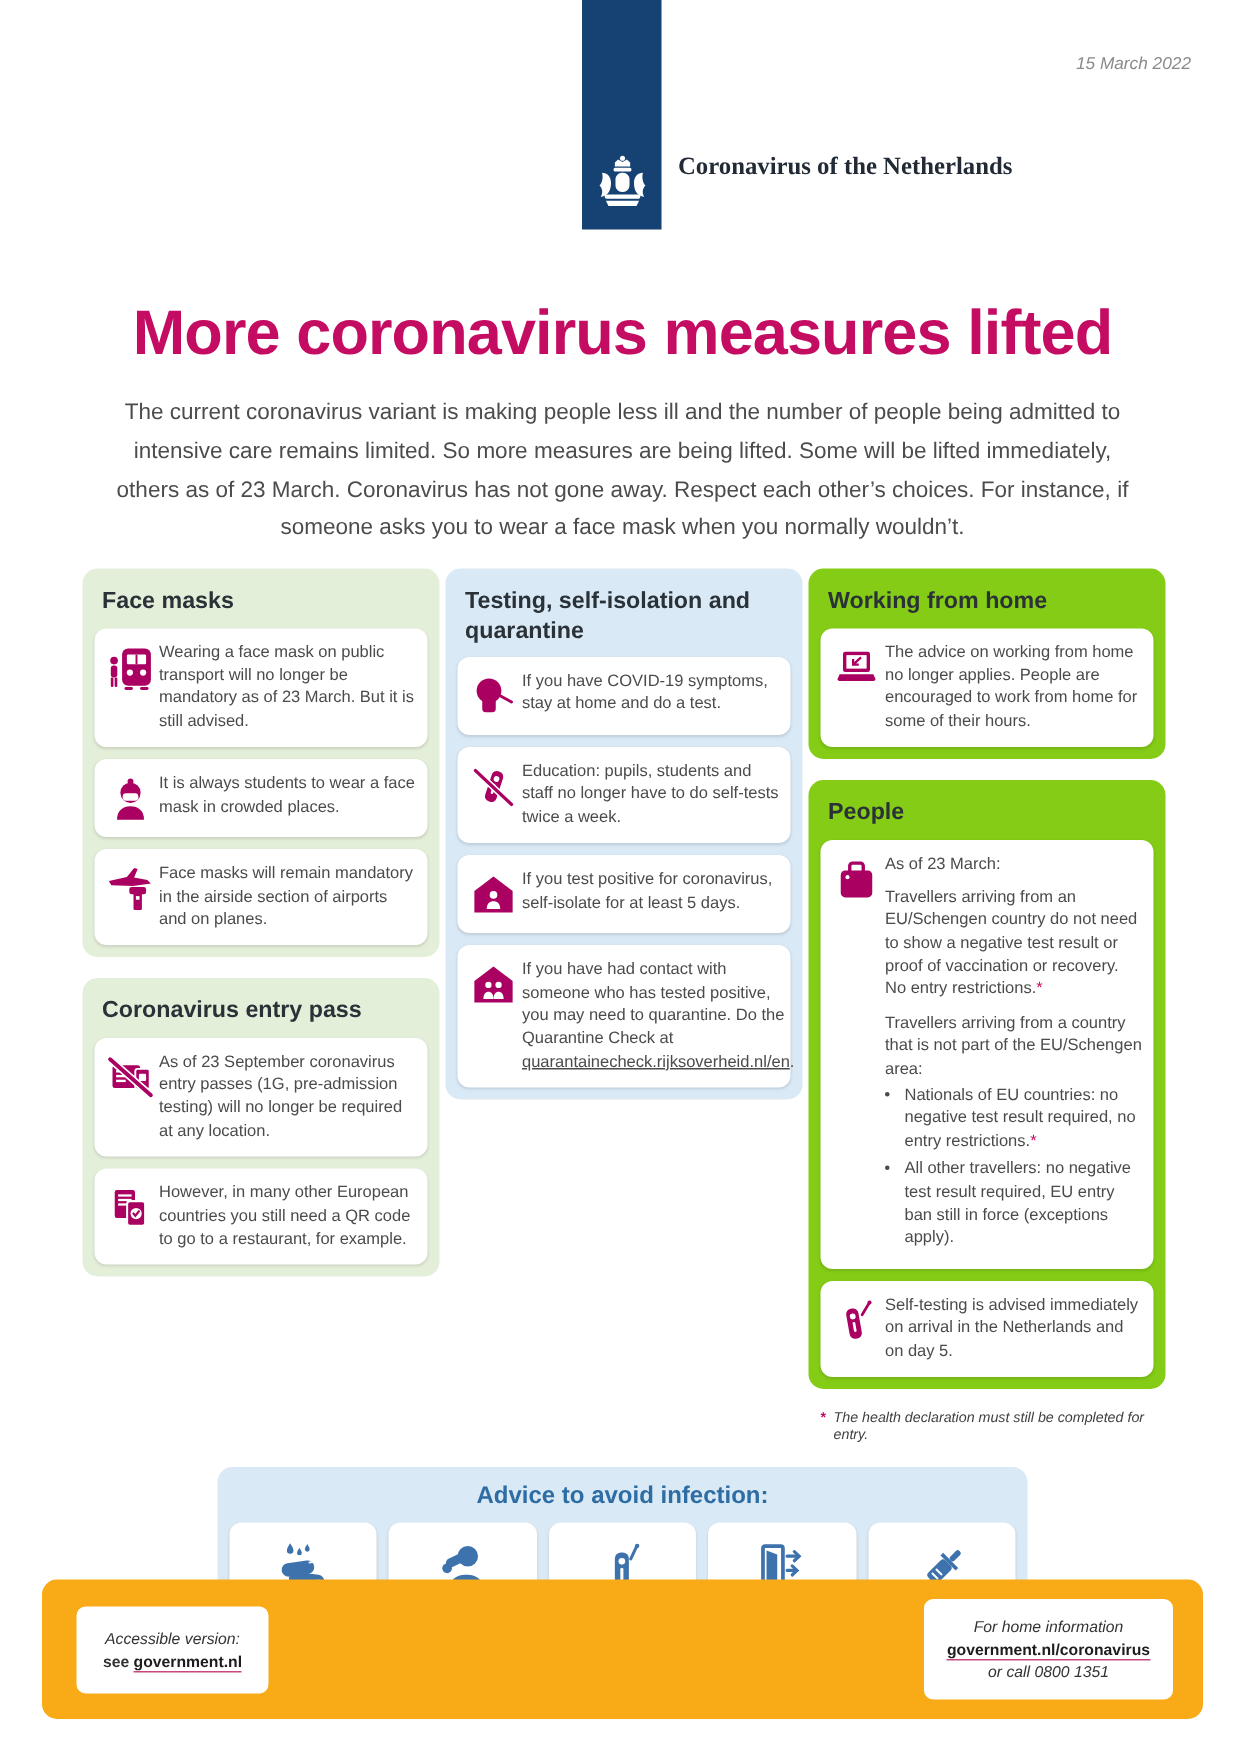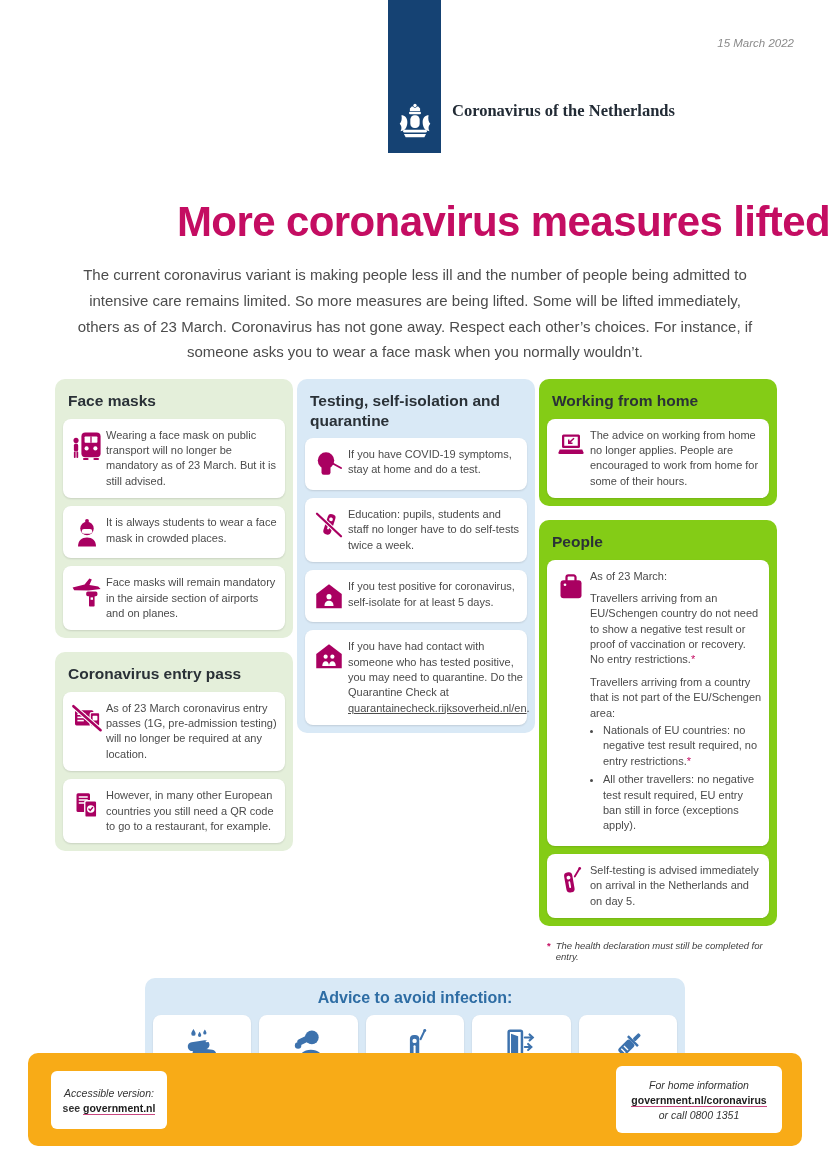--- a/index.html
+++ b/index.html
@@ -8,21 +8,21 @@
           font-family:"Liberation Sans", sans-serif; }
 
   
   .date { position:absolute; top:37px; right:36px; font-size:11.5px; font-style:italic; color:#8a8a8a; }
   .ribbon { position:absolute; left:388px; top:0; width:53px; height:153px; background:#154273;
             display:flex; align-items:flex-end; justify-content:center; padding-bottom:12px; }
   .logo-text { position:absolute; left:452px; top:101px; font-family:"Liberation Serif", serif;
                font-weight:bold; font-size:16.5px; color:#222b35; }
 
   
-  .title { margin:0; padding-top:198px; text-align:right; font-size:42px; font-weight:bold;
+  .title { margin:0; padding-top:198px; text-align:center; font-size:42px; font-weight:bold;
            color:#c40d62; letter-spacing:-0.6px; }
   .intro { width:688px; margin:16px auto 0; text-align:center; font-size:15px; line-height:1.72; color:#4c4c4c; }
 
   
   .columns { display:flex; gap:4px; margin:14px 53px 0 55px; align-items:flex-start; }
   .col { flex:1; min-width:0; }
   .panel { border-radius:10px; padding:8px; margin-bottom:14px; }
   .panel h2 { margin:4px 2px 8px 5px; font-size:15.5px; color:#2a3137; line-height:1.25; font-weight:bold; }
   .panel.green  { background:#e4efda; }
   .panel.blue   { background:#d9e9f6; }
@@ -50,21 +50,21 @@
                  box-shadow:0 1px 2px rgba(0,0,0,.12); }
   .advice-card .icon { color:#3d72ad; height:42px; display:flex; align-items:center; justify-content:center; margin-bottom:6px; }
   .advice-card p { margin:0; font-size:10px; line-height:1.35; color:#4b4b4b; }
 
   
   .footer { position:absolute; left:28px; right:28px; bottom:28px; height:93px; background:#f8ab17; border-radius:10px; }
   .footer-box { position:absolute; background:#fff; border-radius:6px; display:flex; flex-direction:column;
                 justify-content:center; align-items:center; text-align:center; padding:4px; }
   .footer-box p { margin:1.5px 0; font-size:10.5px; color:#333; }
   .footer-box .it { font-style:italic; }
-  .footer-box.left { left:23px; top:18px; width:116px; height:58px; }
+  .footer-box.left { left:23px; top:18px; width:128px; height:58px; }
   .footer-box.right { right:20px; top:13px; width:166px; height:67px; }
   .flink { font-weight:bold; color:#1d1d1d; text-decoration:none; border-bottom:1.5px solid #c9477f; }
   svg { display:block; }
 </style>
 </head>
 <body>
 
 <div class="page">
 
   <div class="date">15 March 2022</div>
@@ -145,21 +145,21 @@
               <rect x="5" y="9" width="23" height="19" rx="2"></rect>
               <rect x="8" y="13" width="10" height="2" fill="#fff"></rect>
               <rect x="8" y="17" width="14" height="2" fill="#fff"></rect>
               <rect x="8" y="21" width="8" height="2" fill="#fff"></rect>
               <rect x="24" y="12" width="12" height="17" rx="2" stroke="#fff" stroke-width="1.6"></rect>
               <rect x="27" y="16" width="6" height="6" fill="#fff" rx="1"></rect>
               <line x1="3" y1="4" x2="37" y2="34" stroke="#fff" stroke-width="6" stroke-linecap="round"></line>
               <line x1="3" y1="4" x2="37" y2="34" stroke="currentColor" stroke-width="3.2" stroke-linecap="round"></line>
             </svg>
           </span>
-          <div class="txt">As of 23 March coronavirus entry passes (1G, pre-admission testing) will no longer be required at any location.</div>
+          <div class="txt">As of 23 September coronavirus entry passes (1G, pre-admission testing) will no longer be required at any location.</div>
         </div>
 
         <div class="card">
           <span class="icon">
             <svg width="30" height="32" viewBox="0 0 40 40" fill="currentColor">
               <rect x="6" y="3" width="18" height="25" rx="2"></rect>
               <rect x="9" y="7" width="12" height="2" fill="#fff"></rect>
               <rect x="9" y="11" width="12" height="2" fill="#fff"></rect>
               <rect x="9" y="15" width="8" height="2" fill="#fff"></rect>
               <rect x="17" y="13" width="16" height="22" rx="2.5" stroke="#fff" stroke-width="1.8"></rect>

